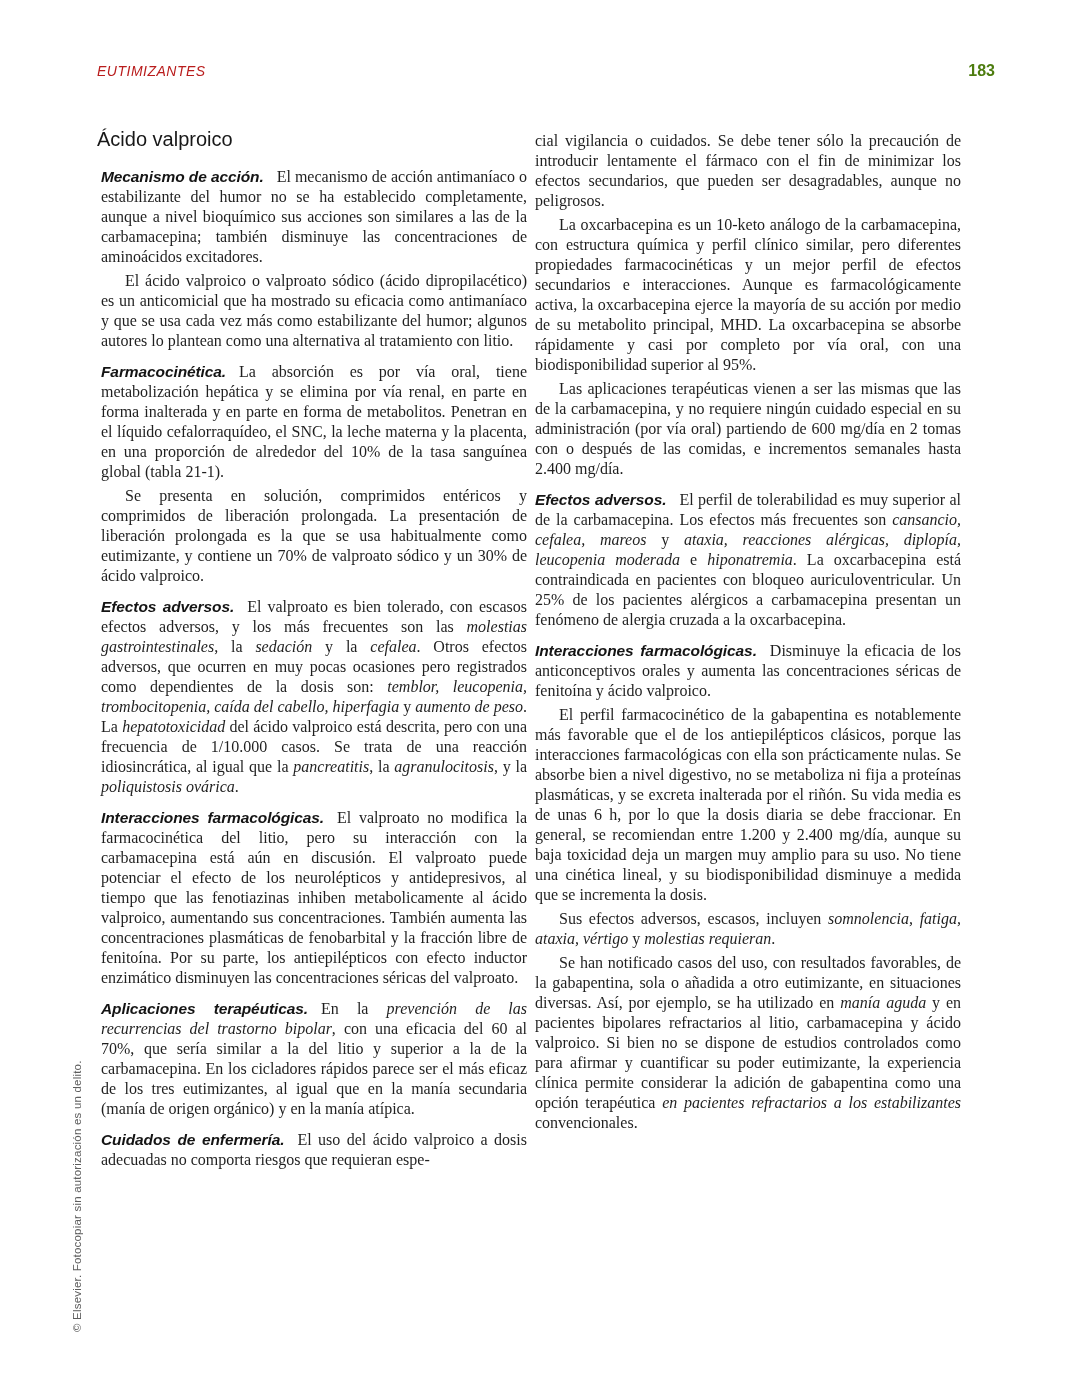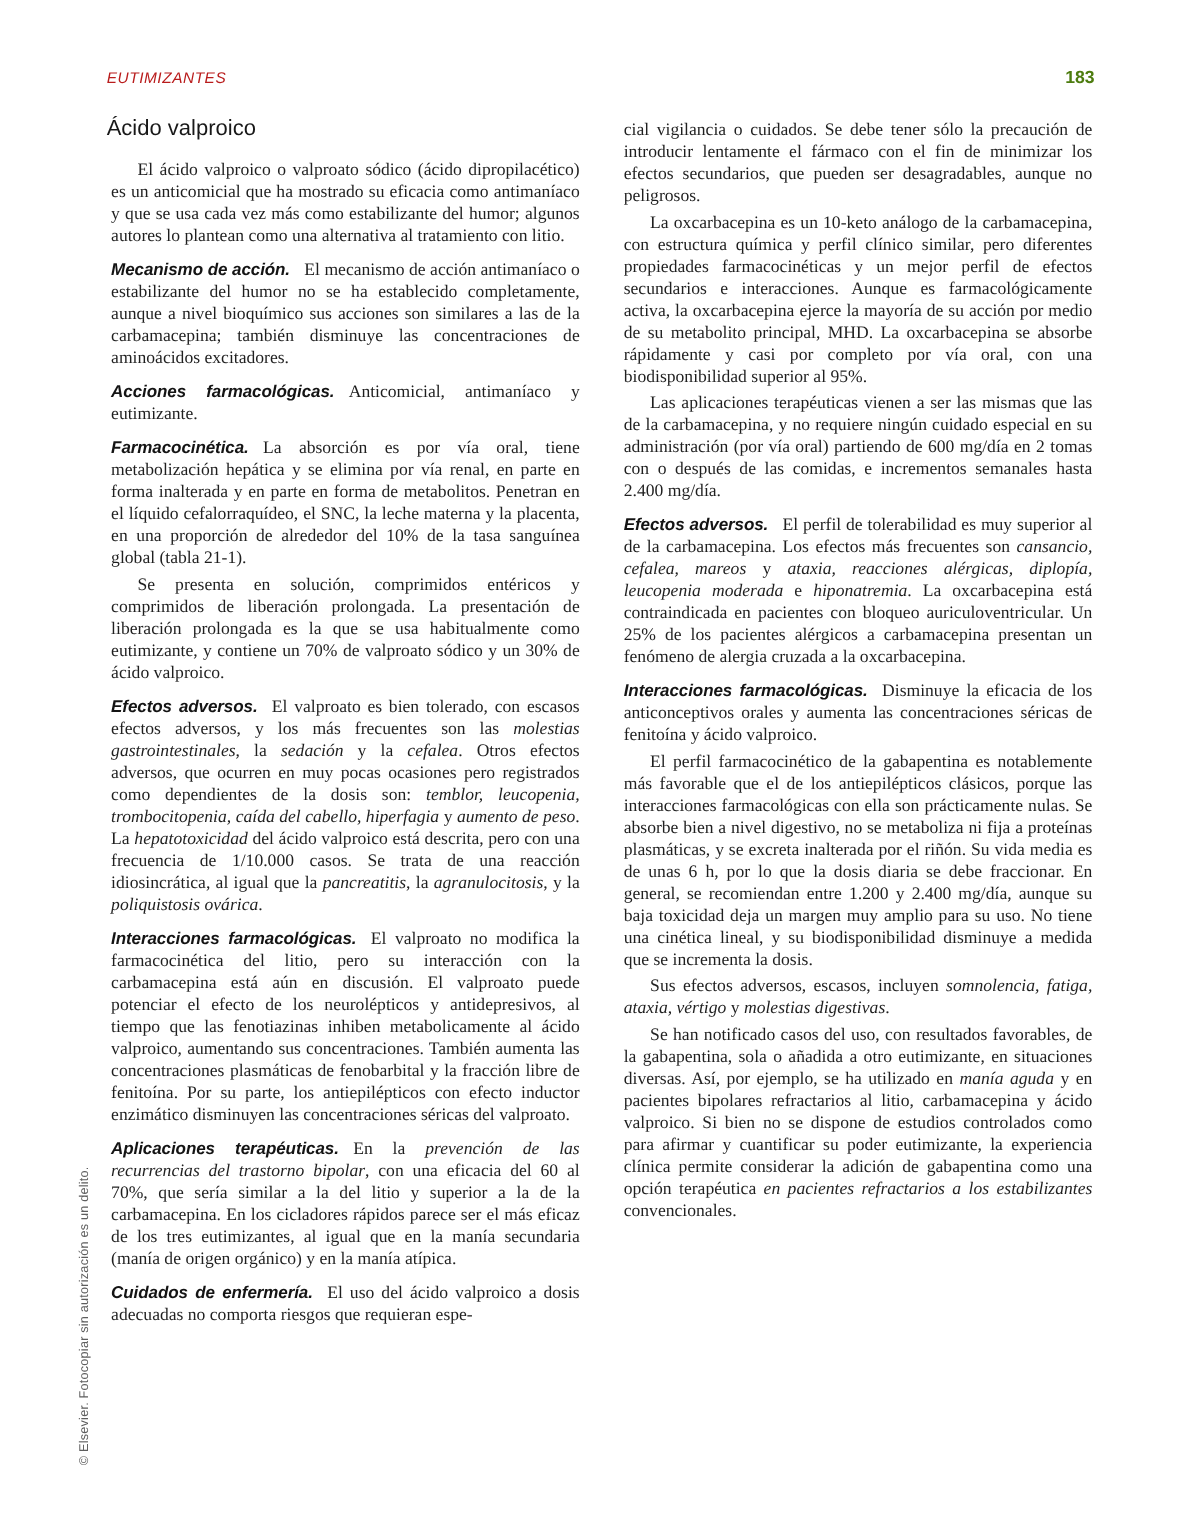--- a/index.html
+++ b/index.html
@@ -32,25 +32,24 @@
     color: #b91c1c;
   }
   .page-number {
     font-family: "Liberation Sans", sans-serif;
     font-weight: bold;
     font-size: 16px;
     color: #4d7c0f;
   }
   .columns {
     position: absolute;
-    top: 105px;
+    top: 127px;
     left: 97px;
     width: 900px;
     display: flex;
-    gap: 32px;
   }
   .column {
     width: 434px;
   }
   h2.section-heading {
     font-family: "Liberation Sans", sans-serif;
     font-weight: 400;
     font-size: 20px;
     line-height: 24px;
     color: #181818;
@@ -100,35 +99,34 @@
 <body>
 
 <header class="page-header">
   <span class="running-title">EUTIMIZANTES</span>
   <span class="page-number">183</span>
 </header>
 
 <main class="columns">
   <div class="column" id="col-left">
       <h2 class="section-heading">Ácido valproico</h2>
+      <p class="para labeled"><span class="runin-label">Mecanismo de acción.</span><span>El mecanismo de acción antimaníaco o estabilizante del humor no se ha establecido completamente, aunque a nivel bioquímico sus acciones son similares a las de la carbamacepina; también disminuye las concentraciones de aminoácidos excitadores.</span></p>
       <p class="para indent"><span>El ácido valproico o valproato sódico (ácido dipropilacético) es un anticomicial que ha mostrado su eficacia como antimaníaco y que se usa cada vez más como estabilizante del humor; algunos autores lo plantean como una alternativa al tratamiento con litio.</span></p>
-      <p class="para labeled"><span class="runin-label">Mecanismo de acción.</span><span>El mecanismo de acción antimaníaco o estabilizante del humor no se ha establecido completamente, aunque a nivel bioquímico sus acciones son similares a las de la carbamacepina; también disminuye las concentraciones de aminoácidos excitadores.</span></p>
-      <p class="para labeled"><span class="runin-label">Acciones farmacológicas.</span><span>Anticomicial, antimaníaco y eutimizante.</span></p>
       <p class="para labeled"><span class="runin-label">Farmacocinética.</span><span>La absorción es por vía oral, tiene metabolización hepática y se elimina por vía renal, en parte en forma inalterada y en parte en forma de metabolitos. Penetran en el líquido cefalorraquídeo, el SNC, la leche materna y la placenta, en una proporción de alrededor del 10% de la tasa sanguínea global (tabla 21-1).</span></p>
       <p class="para indent"><span>Se presenta en solución, comprimidos entéricos y comprimidos de liberación prolongada. La presentación de liberación prolongada es la que se usa habitualmente como eutimizante, y contiene un 70% de valproato sódico y un 30% de ácido valproico.</span></p>
       <p class="para labeled"><span class="runin-label">Efectos adversos.</span><span>El valproato es bien tolerado, con escasos efectos adversos, y los más frecuentes son las </span><span class="it">molestias gastrointestinales</span><span>, la </span><span class="it">sedación</span><span> y la </span><span class="it">cefalea</span><span>. Otros efectos adversos, que ocurren en muy pocas ocasiones pero registrados como dependientes de la dosis son: </span><span class="it">temblor, leucopenia, trombocitopenia, caída del cabello, hiperfagia</span><span> y </span><span class="it">aumento de peso</span><span>. La </span><span class="it">hepatotoxicidad</span><span> del ácido valproico está descrita, pero con una frecuencia de 1/10.000 casos. Se trata de una reacción idiosincrática, al igual que la </span><span class="it">pancreatitis</span><span>, la </span><span class="it">agranulocitosis</span><span>, y la </span><span class="it">poliquistosis ovárica</span><span>.</span></p>
       <p class="para labeled"><span class="runin-label">Interacciones farmacológicas.</span><span>El valproato no modifica la farmacocinética del litio, pero su interacción con la carbamacepina está aún en discusión. El valproato puede potenciar el efecto de los neurolépticos y antidepresivos, al tiempo que las fenotiazinas inhiben metabolicamente al ácido valproico, aumentando sus concentraciones. También aumenta las concentraciones plasmáticas de fenobarbital y la fracción libre de fenitoína. Por su parte, los antiepilépticos con efecto inductor enzimático disminuyen las concentraciones séricas del valproato.</span></p>
       <p class="para labeled"><span class="runin-label">Aplicaciones terapéuticas.</span><span>En la </span><span class="it">prevención de las recurrencias del trastorno bipolar</span><span>, con una eficacia del 60 al 70%, que sería similar a la del litio y superior a la de la carbamacepina. En los cicladores rápidos parece ser el más eficaz de los tres eutimizantes, al igual que en la manía secundaria (manía de origen orgánico) y en la manía atípica.</span></p>
       <p class="para labeled"><span class="runin-label">Cuidados de enfermería.</span><span>El uso del ácido valproico a dosis adecuadas no comporta riesgos que requieran espe-</span></p>
     </div>
   <div class="column" id="col-right">
       <p class="para"><span>cial vigilancia o cuidados. Se debe tener sólo la precaución de introducir lentamente el fármaco con el fin de minimizar los efectos secundarios, que pueden ser desagradables, aunque no peligrosos.</span></p>
       <p class="para indent"><span>La oxcarbacepina es un 10-keto análogo de la carbamacepina, con estructura química y perfil clínico similar, pero diferentes propiedades farmacocinéticas y un mejor perfil de efectos secundarios e interacciones. Aunque es farmacológicamente activa, la oxcarbacepina ejerce la mayoría de su acción por medio de su metabolito principal, MHD. La oxcarbacepina se absorbe rápidamente y casi por completo por vía oral, con una biodisponibilidad superior al 95%.</span></p>
       <p class="para indent"><span>Las aplicaciones terapéuticas vienen a ser las mismas que las de la carbamacepina, y no requiere ningún cuidado especial en su administración (por vía oral) partiendo de 600 mg/día en 2 tomas con o después de las comidas, e incrementos semanales hasta 2.400 mg/día.</span></p>
       <p class="para labeled"><span class="runin-label">Efectos adversos.</span><span>El perfil de tolerabilidad es muy superior al de la carbamacepina. Los efectos más frecuentes son </span><span class="it">cansancio, cefalea, mareos</span><span> y </span><span class="it">ataxia, reacciones alérgicas, diplopía, leucopenia moderada</span><span> e </span><span class="it">hiponatremia</span><span>. La oxcarbacepina está contraindicada en pacientes con bloqueo auriculoventricular. Un 25% de los pacientes alérgicos a carbamacepina presentan un fenómeno de alergia cruzada a la oxcarbacepina.</span></p>
       <p class="para labeled"><span class="runin-label">Interacciones farmacológicas.</span><span>Disminuye la eficacia de los anticonceptivos orales y aumenta las concentraciones séricas de fenitoína y ácido valproico.</span></p>
       <p class="para indent"><span>El perfil farmacocinético de la gabapentina es notablemente más favorable que el de los antiepilépticos clásicos, porque las interacciones farmacológicas con ella son prácticamente nulas. Se absorbe bien a nivel digestivo, no se metaboliza ni fija a proteínas plasmáticas, y se excreta inalterada por el riñón. Su vida media es de unas 6 h, por lo que la dosis diaria se debe fraccionar. En general, se recomiendan entre 1.200 y 2.400 mg/día, aunque su baja toxicidad deja un margen muy amplio para su uso. No tiene una cinética lineal, y su biodisponibilidad disminuye a medida que se incrementa la dosis.</span></p>
-      <p class="para indent"><span>Sus efectos adversos, escasos, incluyen </span><span class="it">somnolencia, fatiga, ataxia, vértigo</span><span> y </span><span class="it">molestias digestivas</span><span>.</span></p>
+      <p class="para indent"><span>Sus efectos adversos, escasos, incluyen </span><span class="it">somnolencia, fatiga, ataxia, vértigo</span><span> y </span><span class="it">molestias requieran</span><span>.</span></p>
       <p class="para indent"><span>Se han notificado casos del uso, con resultados favorables, de la gabapentina, sola o añadida a otro eutimizante, en situaciones diversas. Así, por ejemplo, se ha utilizado en </span><span class="it">manía aguda</span><span> y en pacientes bipolares refractarios al litio, carbamacepina y ácido valproico. Si bien no se dispone de estudios controlados como para afirmar y cuantificar su poder eutimizante, la experiencia clínica permite considerar la adición de gabapentina como una opción terapéutica </span><span class="it">en pacientes refractarios a los estabilizantes</span><span> convencionales.</span></p>
     </div>
 </main>
 
 <div class="copyright-note">© Elsevier. Fotocopiar sin autorización es un delito.</div>
 
 </body></html>

